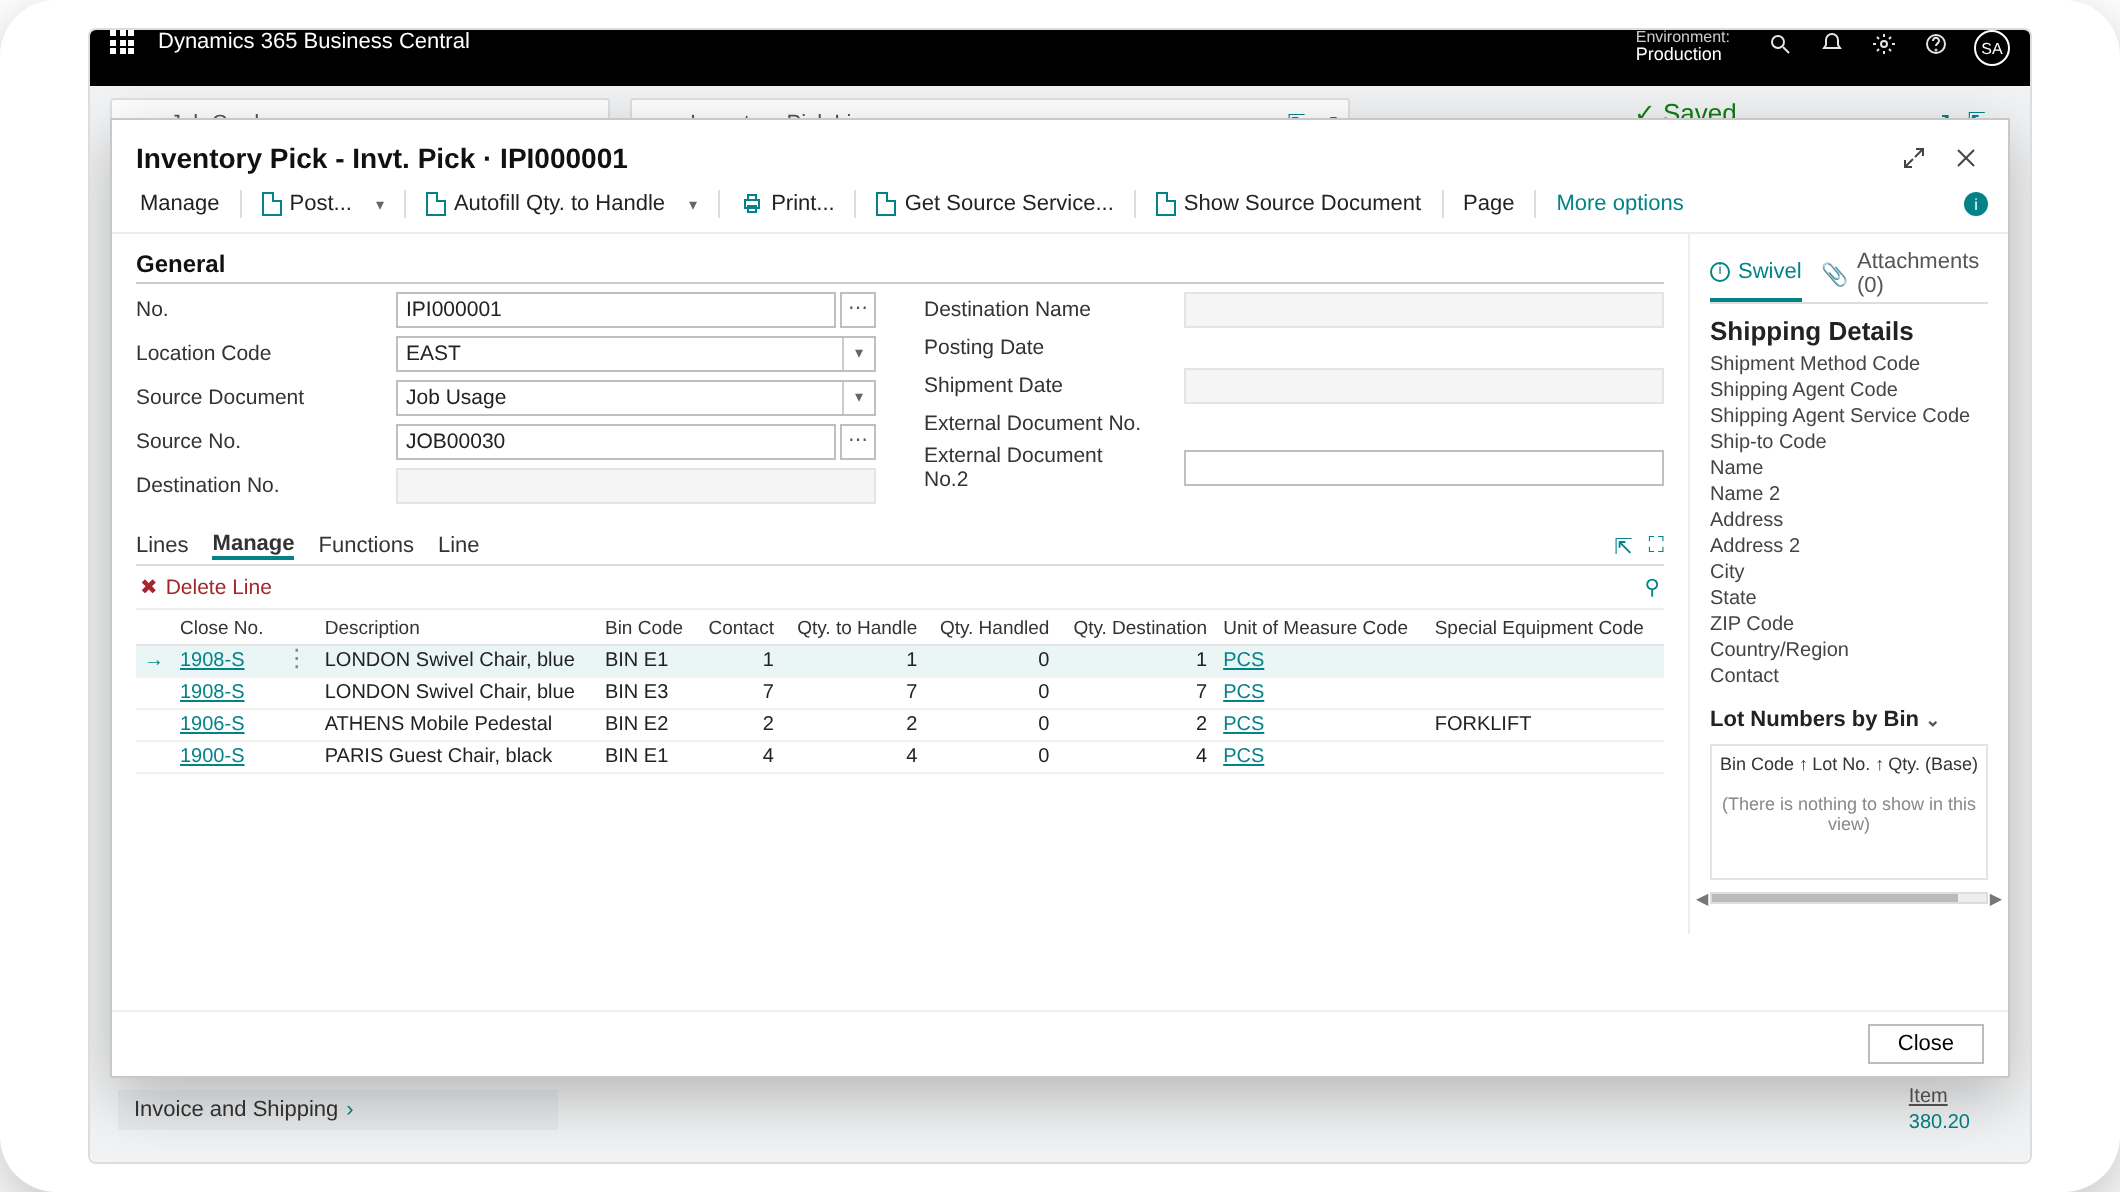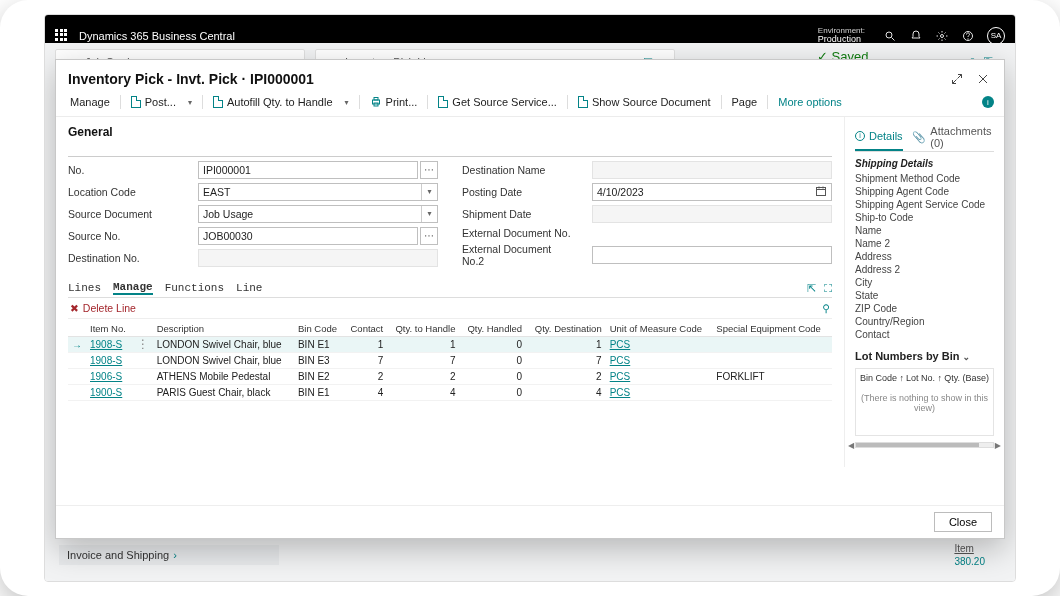--- a/index.html
+++ b/index.html
@@ -1,19 +1,19 @@
 <!DOCTYPE html>
 <html><head>
 <meta charset="utf-8">
 <style>
   * { box-sizing: border-box; margin:0; padding:0; }
   html,body { width:1060px; height:596px; font-family:"Segoe UI", Arial, sans-serif; font-size:11px; color:#222; background:#fff; overflow:hidden; }
   .frame { position:relative; width:1060px; height:596px; background:#fff; border-radius:28px; box-shadow:0 10px 30px rgba(0,0,0,0.25); overflow:hidden; }
   .inner { position:absolute; left:44px; top:14px; right:44px; bottom:14px; border:1px solid #ddd; border-radius:4px; overflow:hidden; }
-  .topbar { height:41px; background:#000; color:#fff; display:flex; align-items:center; padding:0 10px; font-size:11px;}
+  .topbar { height:41px; background:#000; color:#fff; display:flex; align-items:flex-start; padding:0 10px; font-size:11px;}
   .topbar .waffle { width:14px; height:14px; display:grid; grid-template-columns:repeat(3,3px); grid-template-rows:repeat(3,3px); gap:1.5px; margin-right:10px;}
   .topbar .waffle span{ background:#fff;}
   .topbar .sp { flex:1; }
   .topbar .envlbl { font-size:8px; opacity:.8; line-height:1;}
   .topbar .envval { font-size:9px; line-height:1;}
   .topbar .ic { width:14px; height:14px; margin-left:12px; opacity:.9; display:flex; align-items:center; justify-content:center; font-size:11px;}
   .topbar svg { stroke:#fff; fill:none;}
   .avatar {width:18px;height:18px;border-radius:50%;border:1px solid #fff;margin-left:12px;display:flex;align-items:center;justify-content:center;font-size:8px;}
 
   .bg { position:absolute; top:28px; left:0; right:0; bottom:0; background:#f2f3f4;}
@@ -44,53 +44,53 @@
   .toolbar .sep{width:1px;height:14px;background:#ddd;margin:0 2px;}
   .toolbar .carat{font-size:8px;color:#666;}
   .toolbar .more{color:#038387;}
   .toolbar .info{margin-left:auto;width:12px;height:12px;border-radius:50%;background:#038387;color:#fff;font-size:8px;display:flex;align-items:center;justify-content:center;}
   .ticon{width:12px;height:12px;}
 
   .body { flex:1; display:flex; overflow:hidden;}
   .main { flex:1; padding:6px 12px 0; overflow:hidden;}
   .side { width:160px; border-left:1px solid #eee; padding:6px 10px 0; font-size:10px;}
 
-  .sectitle {font-size:12px;font-weight:600;color:#111;margin:2px 0 4px;border-bottom:1px solid #ccc;padding-bottom:17px;}
+  .sectitle {font-size:12px;font-weight:600;color:#111;margin:2px 0 4px;border-bottom:1px solid #ccc;padding-bottom:2px;}
 
   .fields { display:flex; gap:24px; margin-bottom:6px;}
   .fcol { flex:1; }
   .frow { display:flex; align-items:center; margin:0 0 4px;}
   .frow .flabel { width:110px; font-size:10.5px; color:#333;}
   .frow .fval { flex:1; margin-left:20px; height:18px; border:1px solid #bfbfbf; background:#fff; padding:0 4px; font-size:10.5px; line-height:16px; position:relative;}
   .frow .fval.ro{background:#f5f5f5;border-color:#e3e3e3;}
   .frow .fval .dd{position:absolute;right:0;top:0;width:16px;height:16px;border-left:1px solid #ccc;text-align:center;font-size:8px;color:#666;line-height:16px;}
   .frow .aux{width:18px;height:18px;border:1px solid #bfbfbf;margin-left:2px;text-align:center;line-height:16px;font-size:10px;color:#555;}
   .frow .cal{position:absolute;right:2px;top:1px;width:14px;height:14px;}
 
   .linesbar{display:flex;align-items:center;gap:12px;font-size:11px;border-bottom:1px solid #ddd;padding:4px 0 2px;margin-top:4px;}
-  .linesbar .t{color:#333;font-family:Liberation Mono, monospace;}
+  .linesbar .t{color:#333;}
   .linesbar .t.active{border-bottom:2px solid #038387;font-weight:600;}
   .linesbar .r{margin-left:auto;display:flex;gap:8px;color:#038387;}
   .subbar{display:flex;align-items:center;padding:4px 2px;border-bottom:1px solid #eee;font-size:10.5px;}
   .subbar .del{color:#a4262c;display:flex;align-items:center;gap:4px;}
   .subbar .r{margin-left:auto;color:#038387;}
 
   table.grid{width:100%;border-collapse:collapse;font-size:10px;margin-top:2px;}
   table.grid th{text-align:left;font-weight:400;color:#333;padding:2px 4px;border-bottom:1px solid #e3e3e3;font-size:9.5px;}
   table.grid th.r, table.grid td.r{text-align:right;}
   table.grid td{padding:2px 4px;border-bottom:1px solid #f2f2f2;}
   table.grid tr.sel td{background:#eaf6f6;}
   .rowarrow{color:#038387;font-size:10px;}
   .link{color:#038387;text-decoration:underline;}
   .rowmenu{color:#888;font-size:12px;line-height:6px;}
 
   .sidetabs{display:flex;gap:10px;font-size:11px;border-bottom:1px solid #ddd;margin-bottom:6px;}
   .sidetabs .st{padding:2px 0;color:#555;display:flex;align-items:center;gap:4px;}
   .sidetabs .st.active{color:#038387;border-bottom:2px solid #038387;}
-  .shiphdr{font-size:10px;font-weight:600;margin:4px 0;font-style:italic;}
+  .shiphdr{font-size:13px;font-weight:600;margin:4px 0;}
   .sideitem{font-size:10px;color:#444;margin:2px 0;}
 
   .lothdr{font-size:11px;font-weight:600;margin:10px 0 6px;}
   .lothdr .chev{font-size:9px;color:#555;}
   .lotbox{border:1px solid #e4e4e4;padding:4px;font-size:9px;}
   .lotbox .hdr{display:flex;justify-content:space-between;color:#333;}
   .lotbox .empty{text-align:center;color:#888;margin:10px 0 18px;font-size:9px;}
   .lotscroll{height:6px;background:#eee;border:1px solid #ddd;position:relative;margin-top:6px;}
   .lotscroll .thumb{position:absolute;left:0;width:90%;top:0;bottom:0;background:#bbb;}
   .lotscroll .arr{position:absolute;right:-8px;top:-2px;font-size:8px;color:#777;}
@@ -261,28 +261,20 @@
               </div>
             </div>
 
             <div class="fcol">
               <div class="frow">
                 <div class="flabel">Destination Name</div>
                 <div class="fval ro"><span></span></div>
               </div>
               <div class="frow">
                 <div class="flabel">Posting Date</div>
-                <div class="fval"><span>4/10/2023</span>
-                  <span class="cal"><svg width="12" height="12" viewBox="0 0 24 24" stroke="#555" fill="none" stroke-width="2">
-                        <rect x="3" y="5" width="18" height="16"></rect>
-                        <line x1="3" y1="9" x2="21" y2="9"></line>
-                        <line x1="8" y1="3" x2="8" y2="7"></line>
-                        <line x1="16" y1="3" x2="16" y2="7"></line>
-                      </svg></span>
-                </div>
               </div>
               <div class="frow">
                 <div class="flabel">Shipment Date</div>
                 <div class="fval ro"><span></span></div>
               </div>
               <div class="frow">
                 <div class="flabel">External Document No.</div>
               </div>
               <div class="frow">
                 <div class="flabel">External Document No.2</div>
@@ -306,21 +298,21 @@
                 <span>✖</span>
                 <span>Delete Line</span>
               </div>
             <div class="r">⚲</div>
           </div>
 
           <table class="grid">
             <thead>
               <tr>
                 <th style="width:16px"></th>
-                <th>Item No.</th>
+                <th>Close No.</th>
                 <th style="width:14px"></th>
                 <th>Description</th>
                 <th>Bin Code</th>
                 <th class="r">Contact</th>
                 <th class="r">Qty. to Handle</th>
                 <th class="r">Qty. Handled</th>
                 <th class="r">Qty. Destination</th>
                 <th>Unit of Measure Code</th>
                 <th>Special Equipment Code</th>
               </tr>
@@ -379,21 +371,21 @@
                   <td></td>
                 </tr>
               </tbody>
           </table>
         </div>
 
         <div class="side">
           <div class="sidetabs">
             <div class="st active">
                 <span style="width:10px;height:10px;border:1px solid #038387;border-radius:50%;font-size:7px;line-height:8px;text-align:center;">i</span>
-                <span>Details</span>
+                <span>Swivel</span>
               </div>
             <div class="st">
                 <span>📎</span>
                 <span>Attachments (0)</span>
               </div>
           </div>
           <div class="shiphdr">Shipping Details</div>
           <div id="shipping-list">
               <div class="sideitem">Shipment Method Code</div>
               <div class="sideitem">Shipping Agent Code</div>

